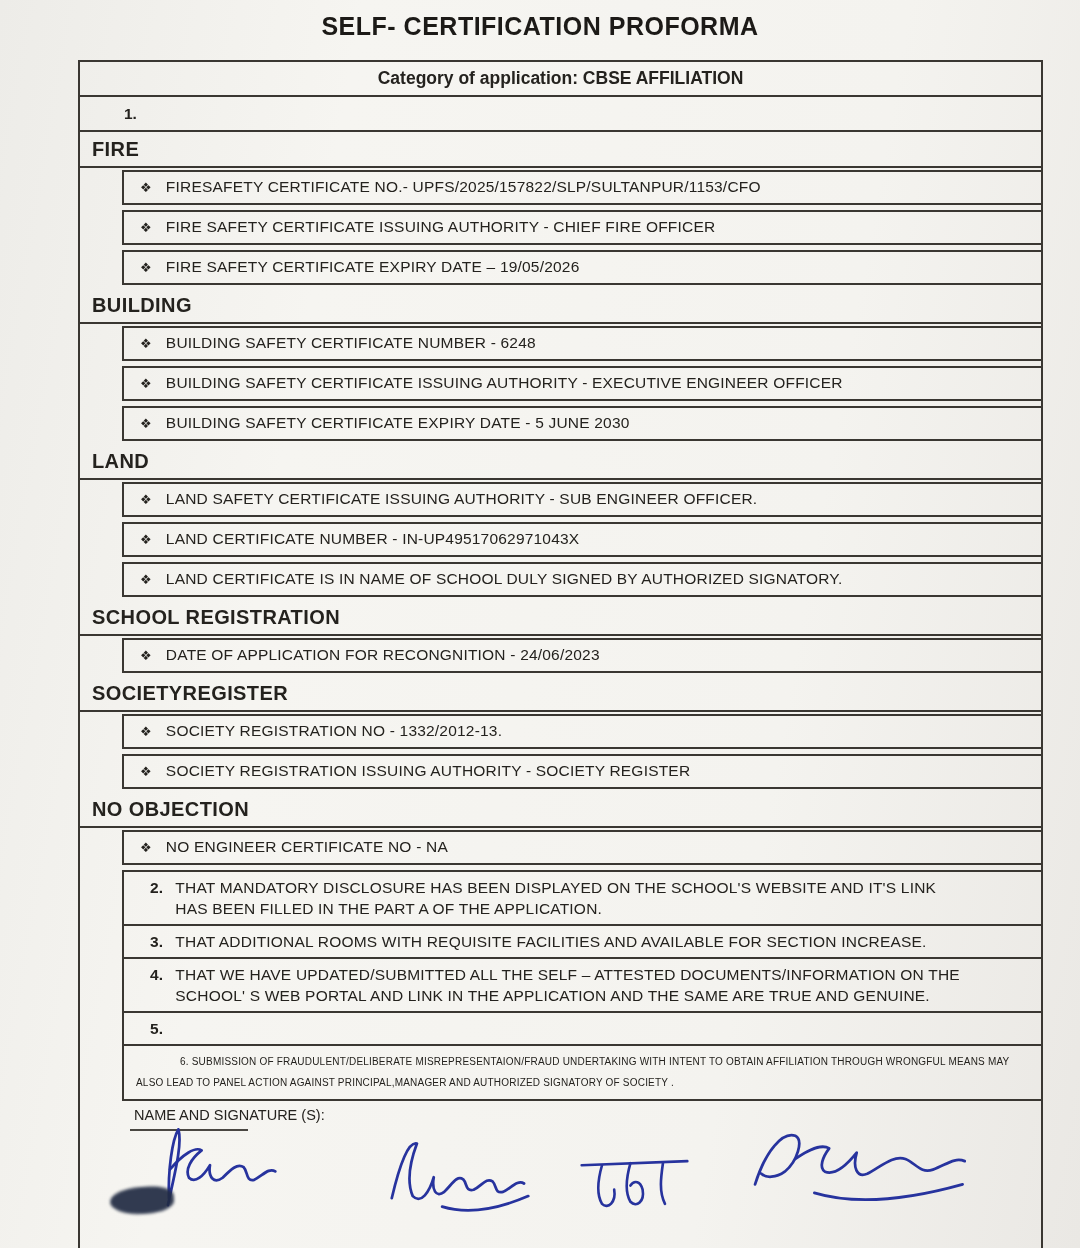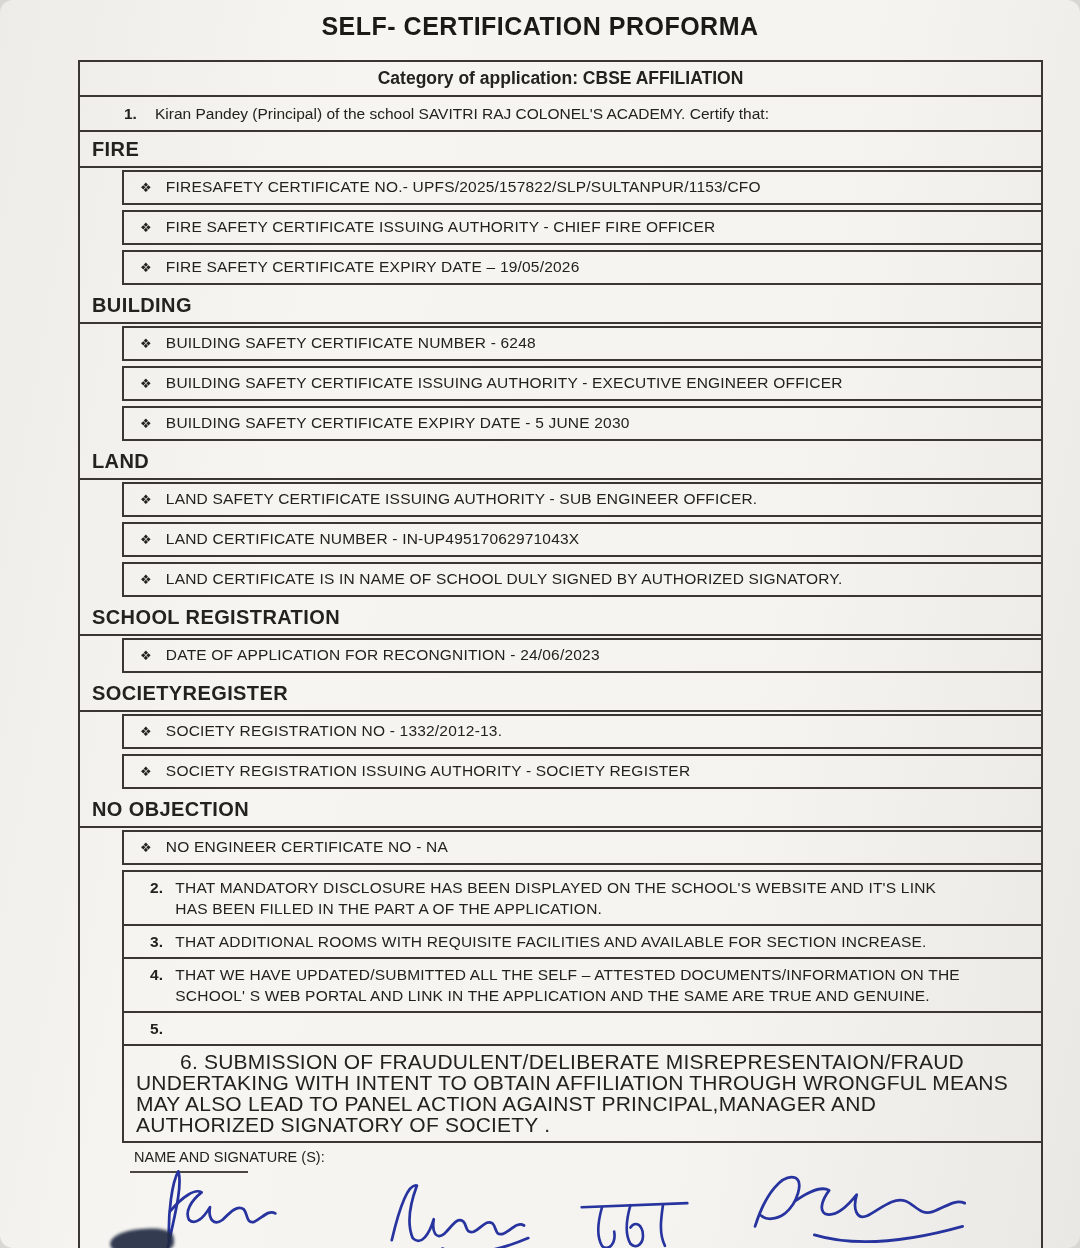--- a/index.html
+++ b/index.html
@@ -6,21 +6,20 @@
     --line:#3a3732;
     --ink:#27339e;
     --stamp:#2b3aa8;
     --text:#24221e;
   }
   *{box-sizing:border-box;margin:0;padding:0;}
   body{background:#d9d7d3;font-family:"Liberation Sans",sans-serif;color:var(--text);}
   .page{
     position:relative;width:1080px;height:1248px;overflow:hidden;
     background:linear-gradient(100deg,#edece8 0%,#f6f5f1 28%,#f4f3ef 70%,#eae8e4 100%);
-    border-radius:13px;
   }
   .doc-title{
     position:absolute;top:12px;left:0;width:100%;text-align:center;
     font-size:25px;font-weight:700;letter-spacing:.5px;color:#1c1a17;
   }
   .doc-table{
     position:absolute;left:78px;top:60px;width:965px;bottom:0;
     border:2px solid var(--line);border-bottom:none;
     display:flex;flex-direction:column;
   }
@@ -52,21 +51,21 @@
     border:2px solid var(--line);border-right:none;border-top:none;
     padding:5px 70px 5px 26px;
     font-size:15.5px;line-height:21px;letter-spacing:.2px;
   }
   .decl-first{border-top:2px solid var(--line);margin-top:2px;}
   .decl .num{font-weight:700;margin-right:12px;flex:0 0 auto;}
   .para6{
     margin-left:42px;
     border:2px solid var(--line);border-right:none;border-top:none;
     padding:5px 26px 6px 12px;
-    font-size:21px;line-height:21px;letter-spacing:.2px;text-indent:44px;
+    font-size:10px;line-height:21px;letter-spacing:.2px;text-indent:44px;
   }
   .row-namesig{
     margin-left:42px;position:relative;
     padding:5px 30px 6px 12px;font-size:14.5px;line-height:19px;
   }
   .name-underline{
     position:absolute;left:8px;bottom:0;width:118px;
     border-bottom:2px solid #4a4742;
   }
   .sig-area{position:relative;flex:1;min-height:110px;}
@@ -88,21 +87,20 @@
 <div class="page">
 
   <h1 class="doc-title">SELF- CERTIFICATION PROFORMA</h1>
 
   <div class="doc-table">
 
     <div class="row-head">Category of application: CBSE AFFILIATION</div>
 
     <div class="row-item1">
       <span class="num">1.</span>
-      <span class="txt">Kiran Pandey (Principal) of the school SAVITRI RAJ COLONEL'S ACADEMY. Certify that:</span>
     </div>
 
     <div class="sec-title">FIRE</div>
     <div class="row-bullet">
       <span class="bullet">❖</span>
       <span class="txt">FIRESAFETY CERTIFICATE NO.- UPFS/2025/157822/SLP/SULTANPUR/1153/CFO</span>
     </div>
     <div class="row-bullet">
       <span class="bullet">❖</span>
       <span class="txt">FIRE SAFETY CERTIFICATE ISSUING AUTHORITY - CHIEF FIRE OFFICER</span>

